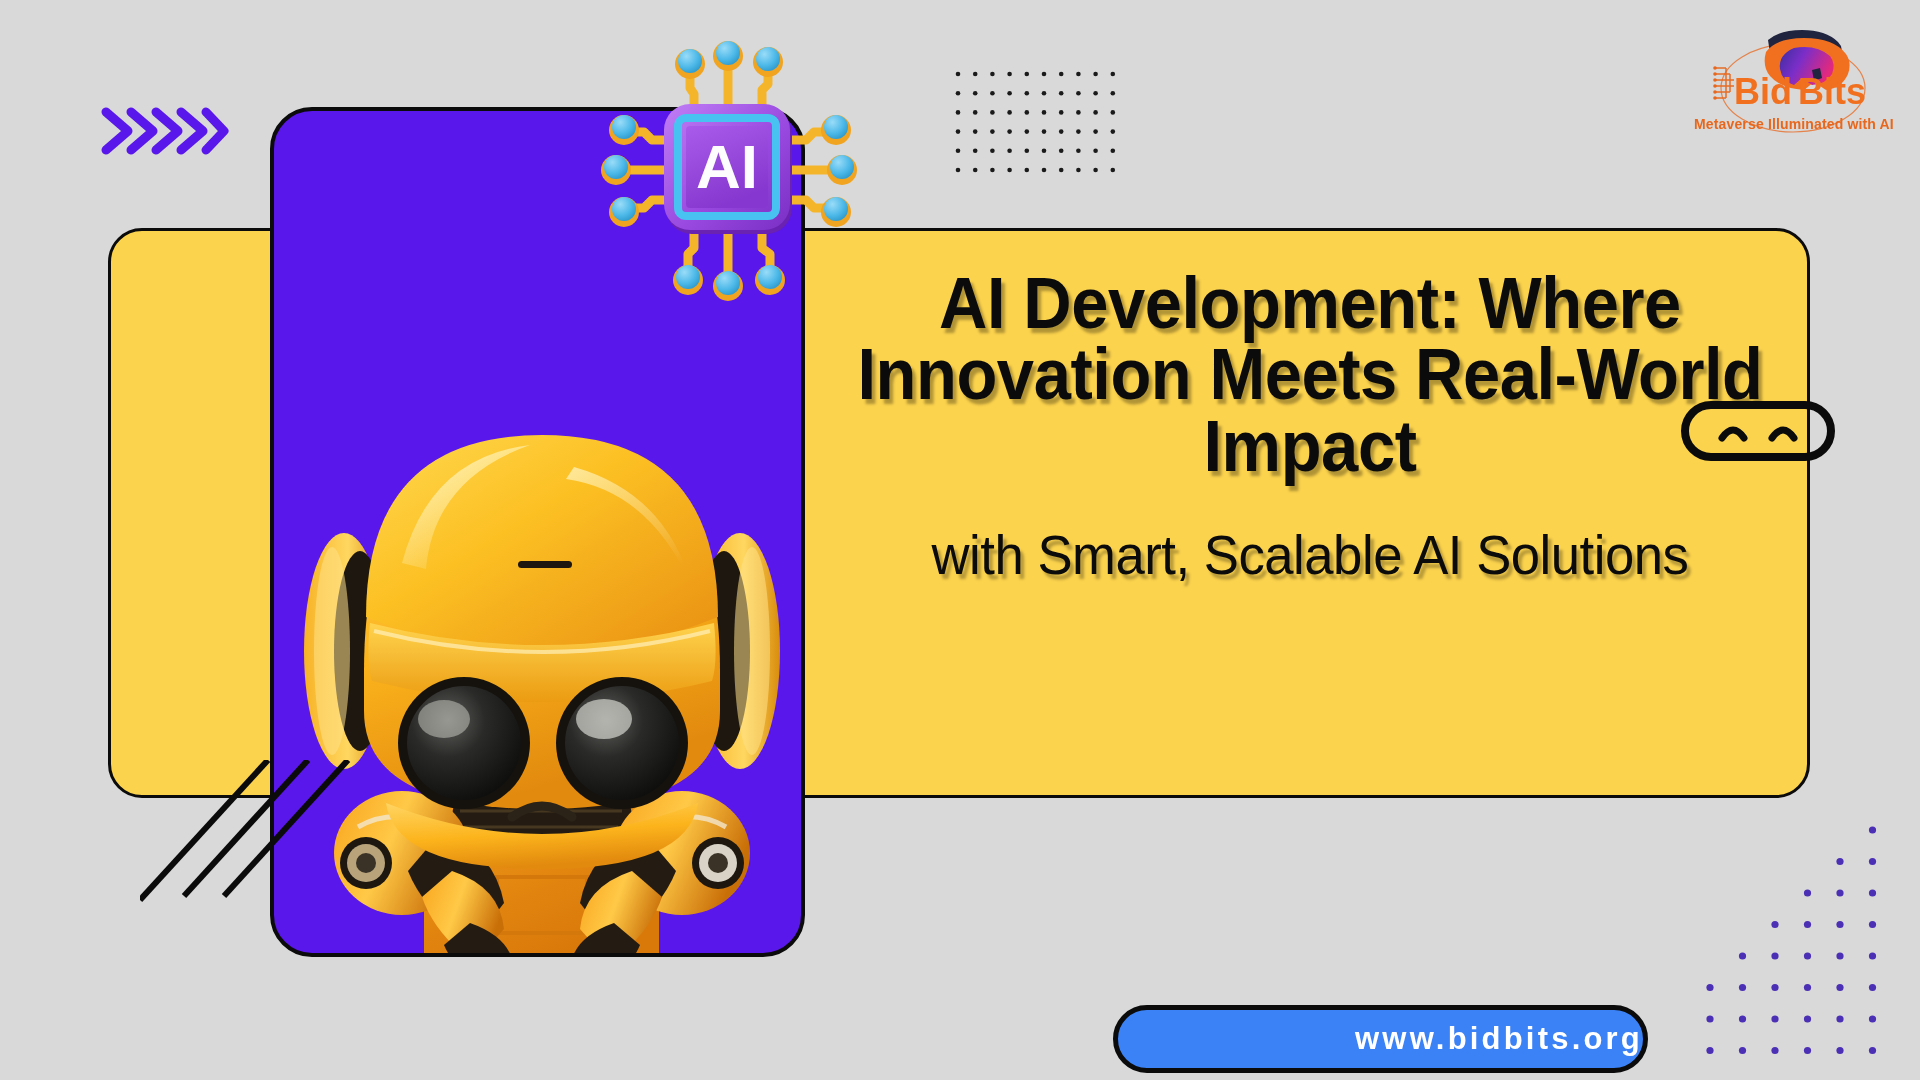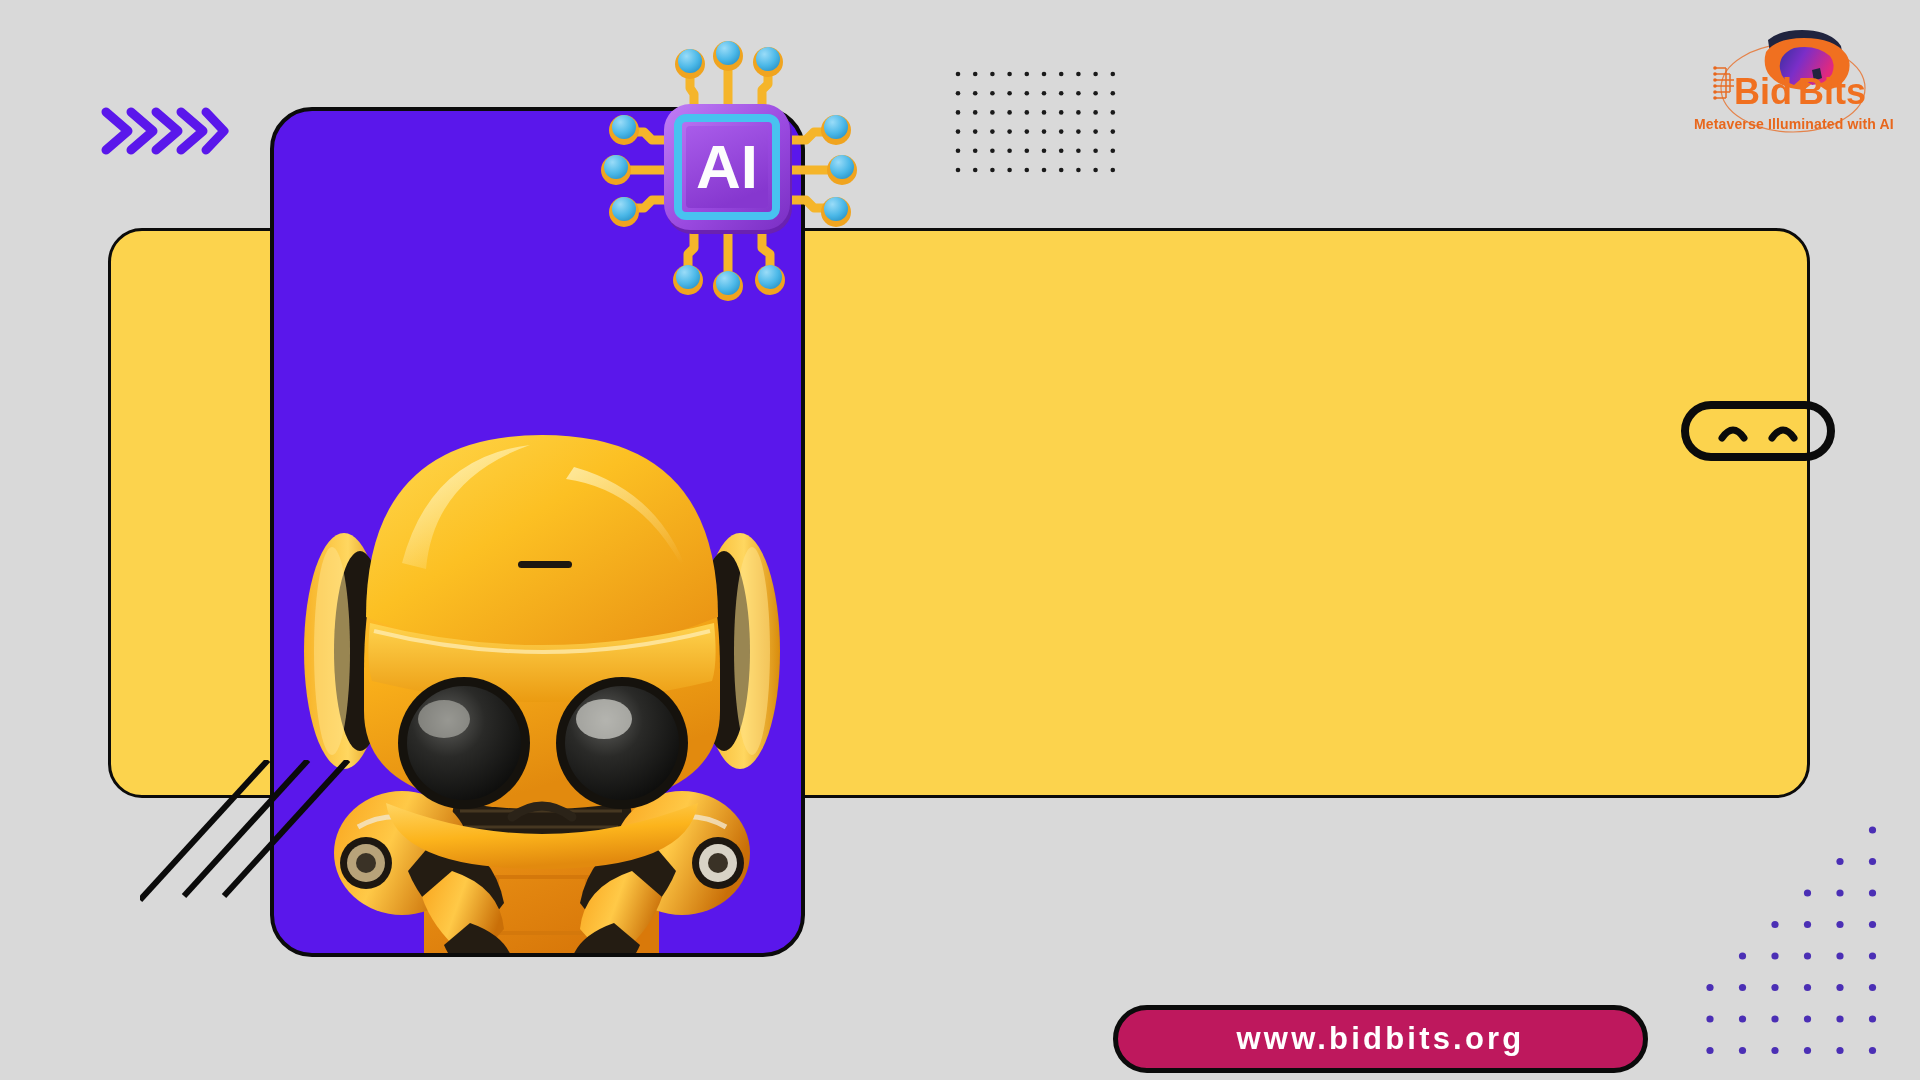--- a/index.html
+++ b/index.html
@@ -92,24 +92,24 @@
     letter-spacing:0.15px;
     color:#e8671c;
     white-space:nowrap;
   }
 
   
   .url-pill {
     position:absolute;
     left:1113px; top:1005px;
     width:535px; height:68px;
-    background:#be185d;
+    background:#3b82f6;
     border:5px solid #0b0b0b;
     border-radius:40px;
-    display:flex; align-items:center; justify-content:center;
+    display:flex; align-items:center; justify-content:flex-end;
   }
   .url-text {
     color:#ffffff;
     font-family:"Liberation Sans", sans-serif;
     font-weight:bold;
     font-size:31px;
     letter-spacing:3.2px;
   }
 </style>
 </head>
@@ -231,20 +231,24 @@
           <circle cx="75" cy="230.5" r="3.6"></circle>
           <circle cx="107.5" cy="230.5" r="3.6"></circle>
           <circle cx="140" cy="230.5" r="3.6"></circle>
           <circle cx="172.5" cy="230.5" r="3.6"></circle>
         </g>
       </svg>
   </div>
 
   <div class="yellow-card"></div>
 
+  <div class="text-block">
+    <div class="headline">AI Development: Where Innovation Meets Real-World Impact</div>
+    <div class="subhead">with Smart, Scalable AI Solutions</div>
+  </div>
 
   <div id="facewrap">
     <svg viewBox="0 0 156 62" width="156" height="62">
       <rect x="5" y="5" width="146" height="52" rx="26" ry="26" fill="none" stroke="#0b0b0b" stroke-width="8"></rect>
       <path d="M42 38 q11 -16 22 0" fill="none" stroke="#0b0b0b" stroke-width="7" stroke-linecap="round"></path>
       <path d="M92 38 q11 -16 22 0" fill="none" stroke="#0b0b0b" stroke-width="7" stroke-linecap="round"></path>
     </svg>
   </div>
 
   <div class="purple-panel">

